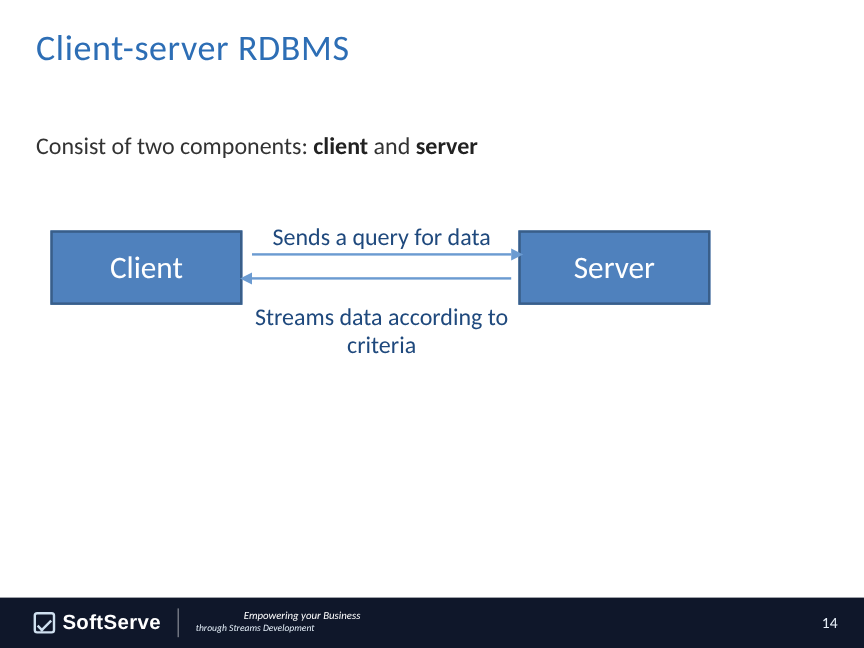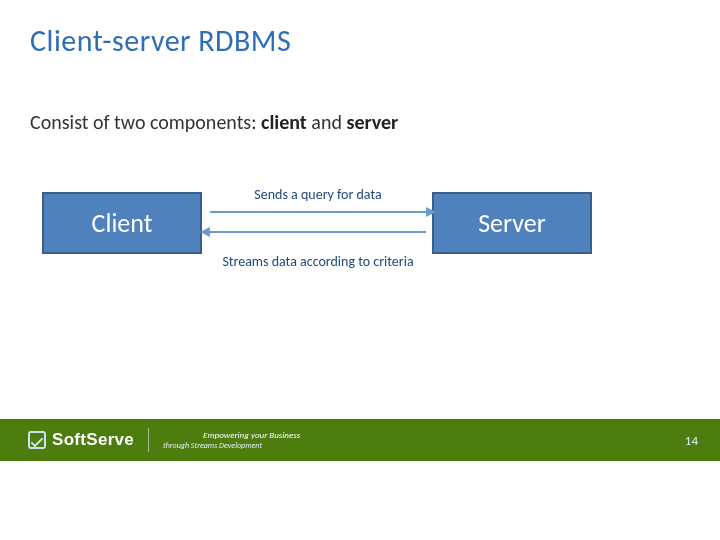--- a/index.html
+++ b/index.html
@@ -1,36 +1,36 @@
 <!DOCTYPE html>
 <html><head>
 <meta charset="utf-8">
 <style>
   * { box-sizing: border-box; margin: 0; padding: 0; }
   html, body { width: 720px; height: 540px; font-family: "Segoe UI Light", "Segoe UI", Calibri, Arial, sans-serif; background: #fff; overflow: hidden; }
-  .slide { position: relative; width: 720px; height: 461px; }
+  .slide { position: relative; width: 720px; height: 540px; }
   .title { position: absolute; left: 30px; top: 22px; font-size: 30px; color: #2d6eb5; font-weight: 300; letter-spacing: .5px; }
   .intro { position: absolute; left: 30px; top: 110px; font-size: 20px; color: #333; font-weight: 300; }
   .intro .b { font-weight: 600; color: #222; }
   .diagram { position: absolute; left: 42px; top: 182px; width: 580px; height: 120px; }
   .box { position: absolute; width: 160px; height: 62px; background: #4f81bd; border: 2px solid #395e89; color: #fff; font-size: 26px; display: flex; align-items: center; justify-content: center; font-weight: 300; }
   .box.client { left: 0; top: 10px; }
   .box.server { left: 390px; top: 10px; }
   .arrows { position: absolute; left: 164px; top: 21px; width: 224px; height: 40px; }
   .arrow-line { position: absolute; height: 2px; background: #6b9bd1; }
   .arrow-top { top: 8px; left: 4px; width: 216px; }
   .arrow-bot { top: 28px; left: 4px; width: 216px; }
   .arrowhead { position: absolute; width: 0; height: 0; }
   .ah-right { border-top: 5px solid transparent; border-bottom: 5px solid transparent; border-left: 10px solid #6b9bd1; right: -6px; top: 4px; }
   .ah-left { border-top: 5px solid transparent; border-bottom: 5px solid transparent; border-right: 10px solid #6b9bd1; left: -6px; top: 24px; }
-  .arrow-label { position: absolute; font-size: 14px; color: #1f497d; text-align: center; width: 220px; left: 166px; line-height: 1.15; }
+  .arrow-label { position: absolute; font-size: 20px; color: #1f497d; text-align: center; width: 220px; left: 166px; line-height: 1.15; }
   .lbl-top { top: 5px; }
   .lbl-bot { top: 72px; }
   .example { position: absolute; left: 30px; top: 292px; font-size: 24px; color: #333; font-weight: 300; width: 640px; line-height: 1.3; }
-  .footer { position: absolute; left: 0; bottom: 0; width: 100%; height: 42px; background: #4d7c0f; display: flex; align-items: center; color: #fff; font-size: 12px; }
+  .footer { position: absolute; left: 0; bottom: 0; width: 100%; height: 42px; background: #0f172a; display: flex; align-items: center; color: #fff; font-size: 12px; }
   .footer .logo { display: flex; align-items: center; margin-left: 28px; font-family: Arial, sans-serif; }
   .footer .logo-mark { width: 18px; height: 18px; border: 2px solid #cfe0ef; border-radius: 3px; margin-right: 6px; position: relative; }
   .footer .logo-mark::after { content: ""; position: absolute; left: 1px; top: 5px; width: 10px; height: 4px; border: 2px solid #cfe0ef; border-top: none; border-right: none; transform: rotate(-45deg); }
   .footer .brand { font-size: 17px; font-weight: 600; letter-spacing: .3px; }
   .footer .divider { width: 1px; height: 24px; background: rgba(255,255,255,.5); margin: 0 14px; }
   .footer .tagline { font-size: 8px; line-height: 1.15; color: #e2edf7; font-style: italic; }
   .footer .tagline .l1 { font-size: 9px; color: #fff; font-style: italic; margin-left: 40px; }
   .footer .pagenum { margin-left: auto; margin-right: 22px; font-size: 13px; color: #e6eef7; }
 </style>
 </head>

